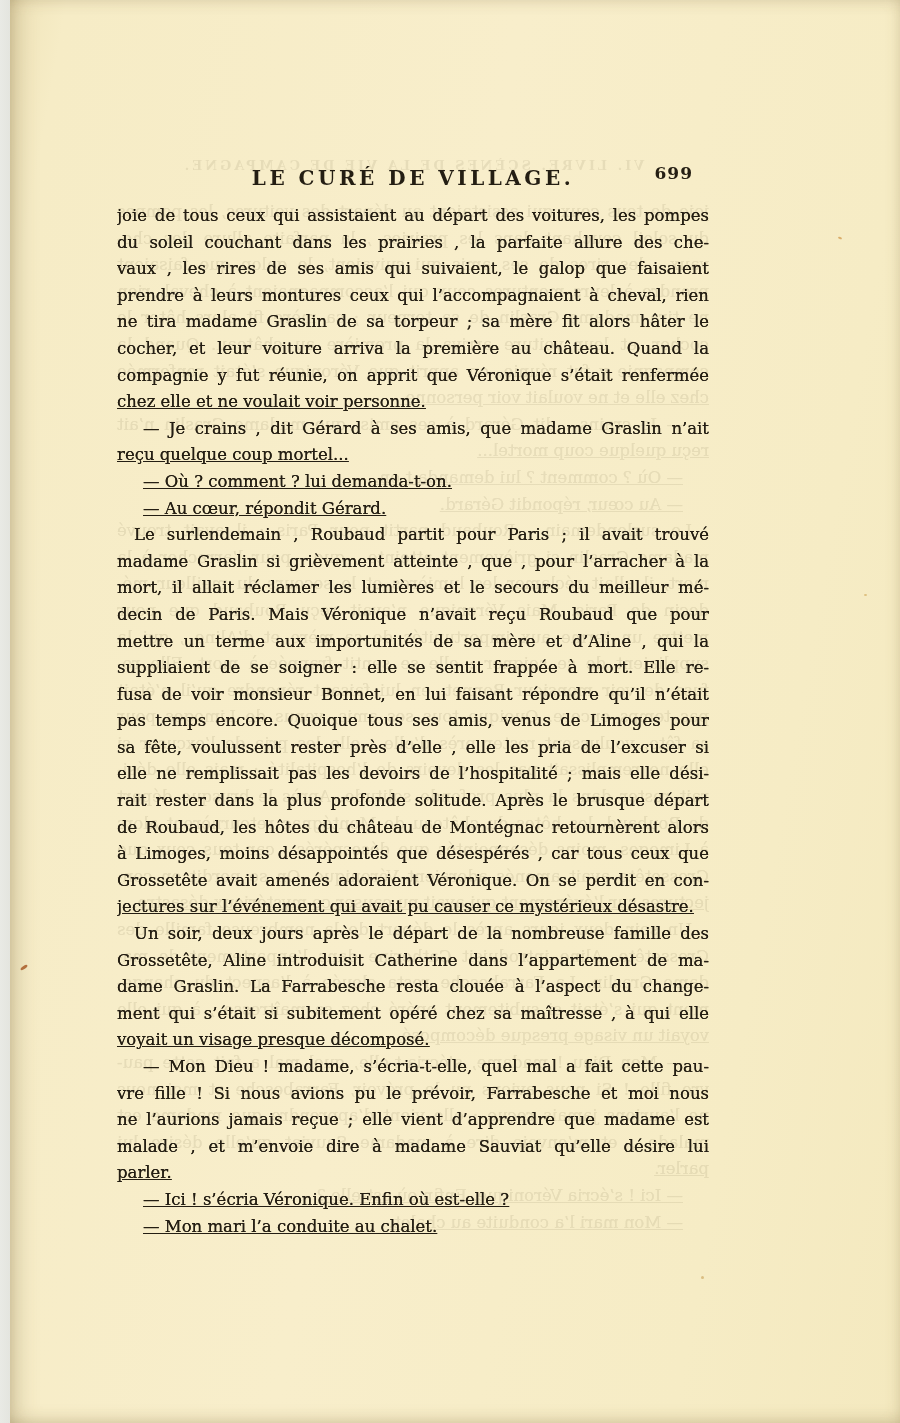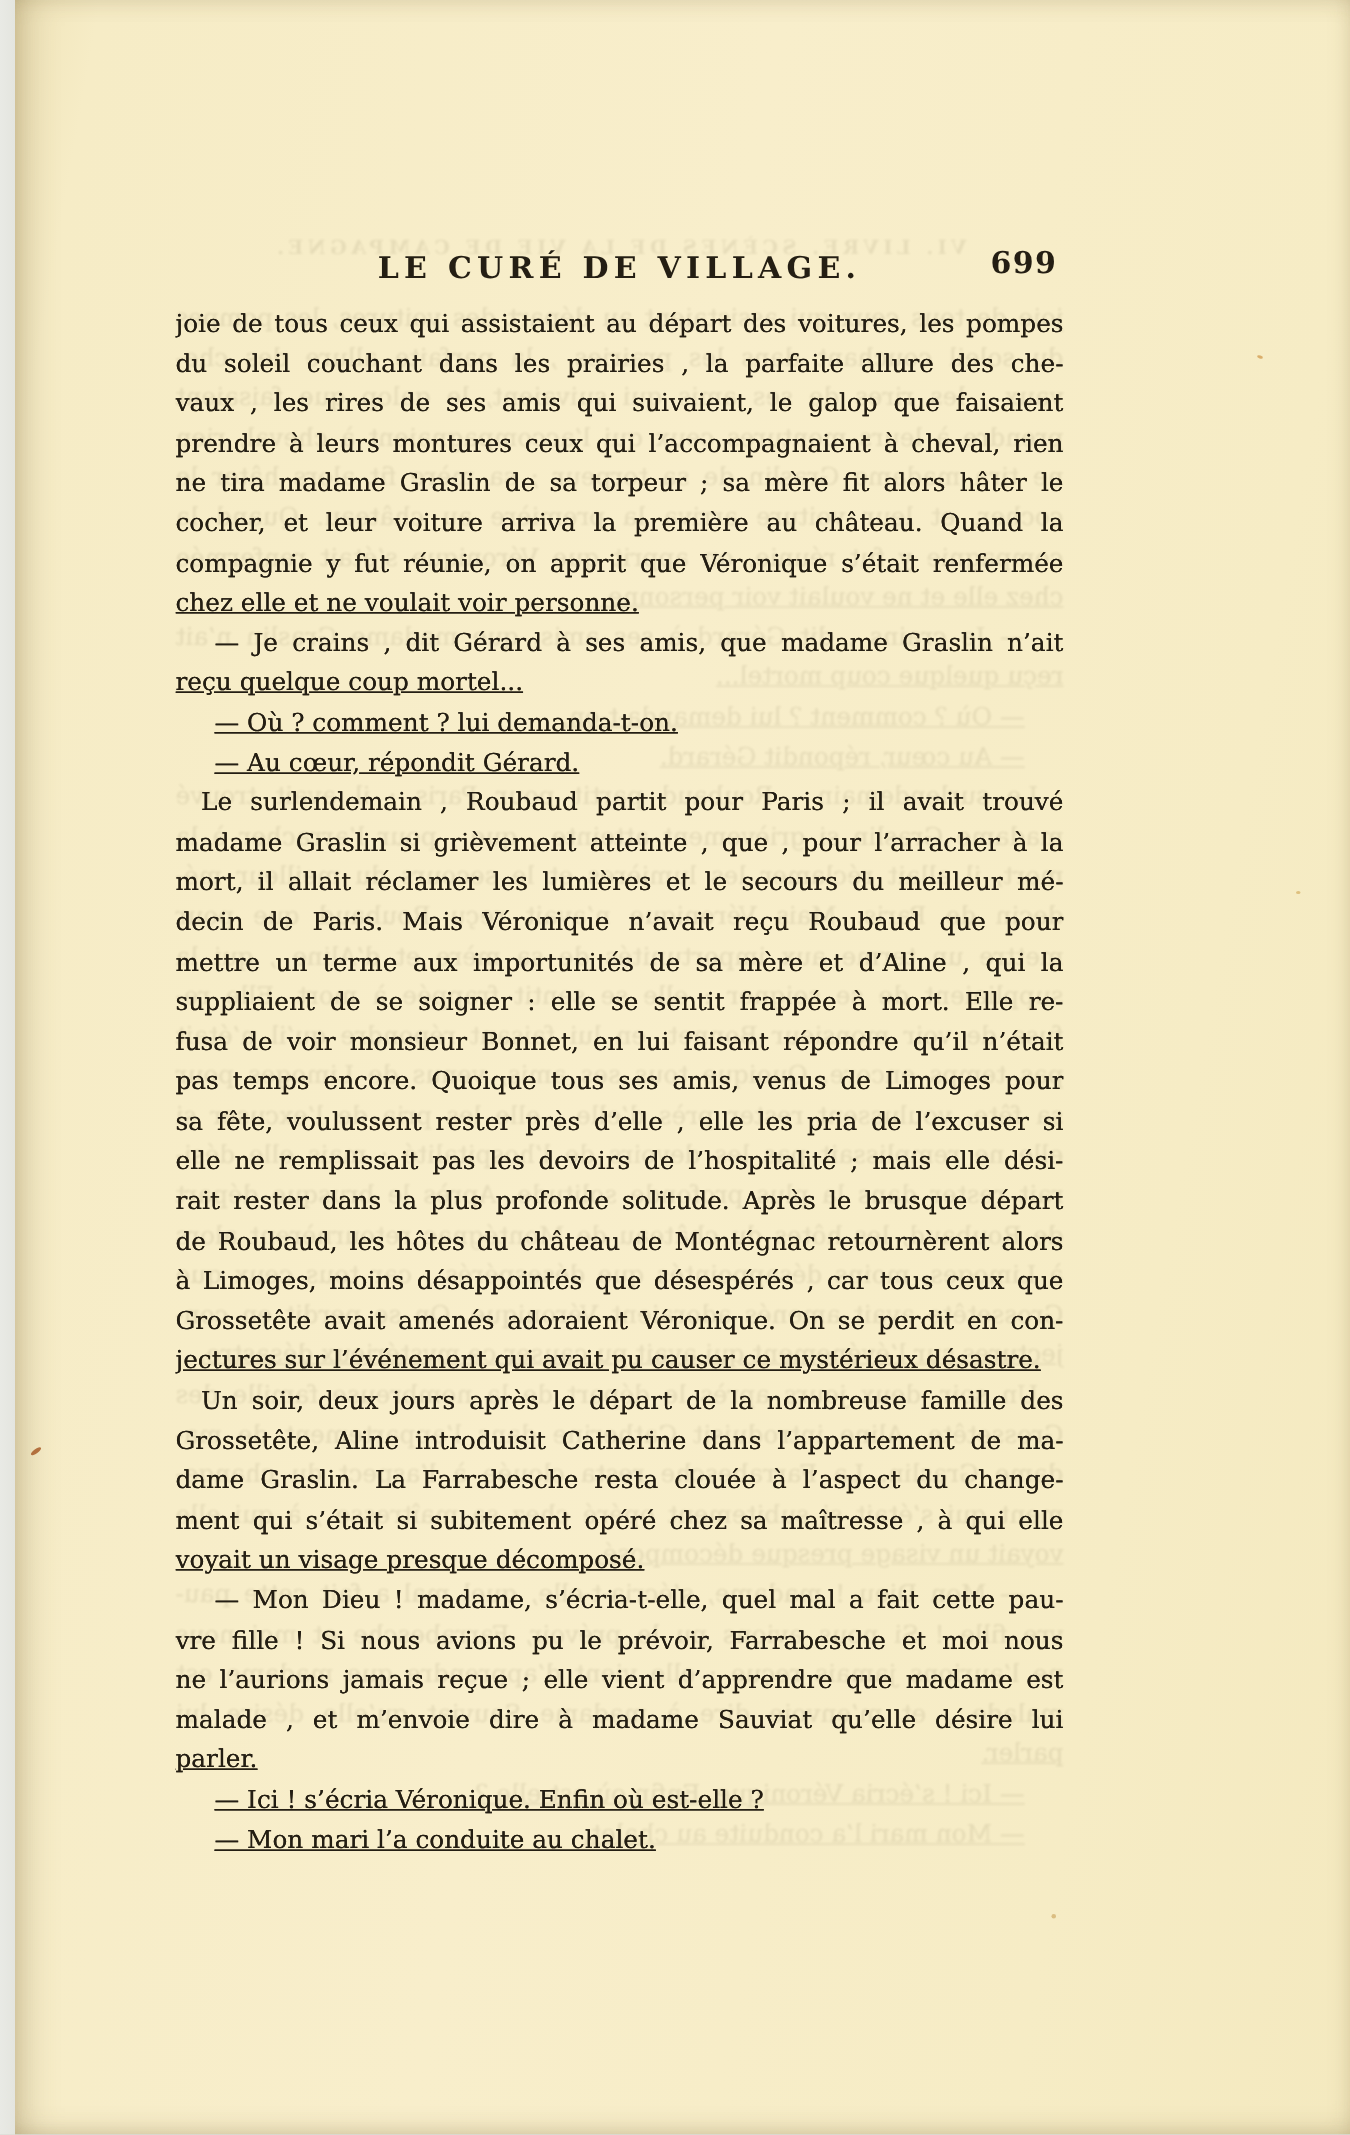--- a/index.html
+++ b/index.html
@@ -50,22 +50,22 @@
   .header-row { position: relative; height: 24px; }
   .running-title {
     text-align: center;
     font-size: 20px;
     font-weight: bold;
     letter-spacing: 3.5px;
     white-space: nowrap;
   }
   .page-number {
     position: absolute;
-    right: 4px; top: -3px;
-    font-size: 20px;
+    right: 16px; top: -3px;
+    font-size: 17px;
     font-weight: bold;
     letter-spacing: 1px;
   }
   .body-lines {
     margin-top: 13px;
     font-size: 16.5px;
     line-height: 26.6px;
     text-shadow: 0 0 0.4px currentColor;
   }
   .line {

